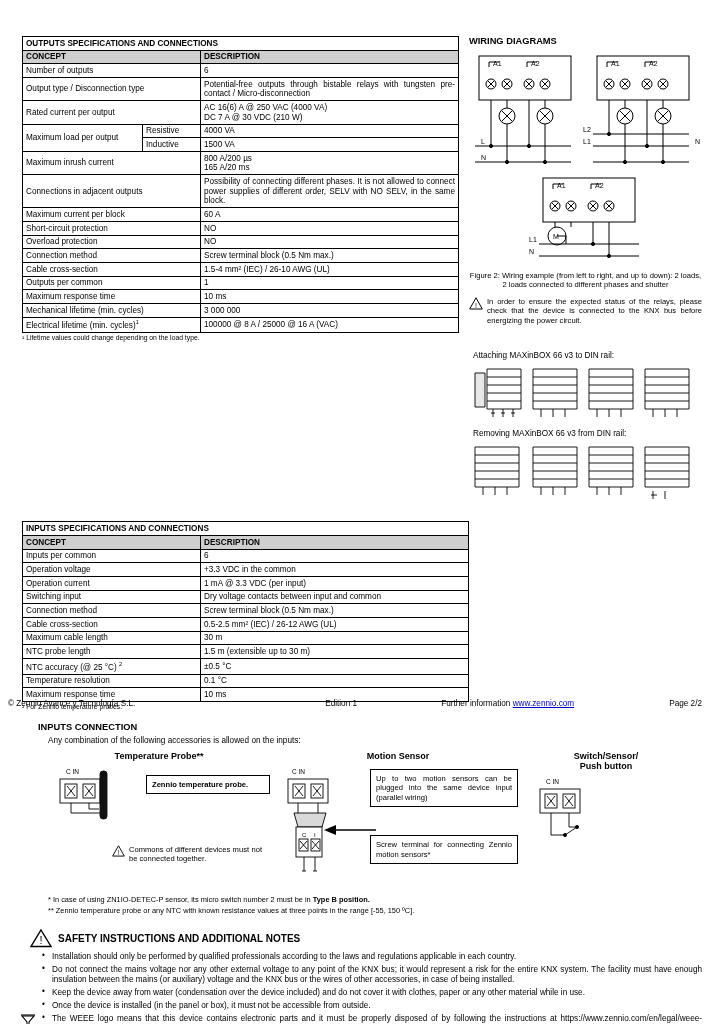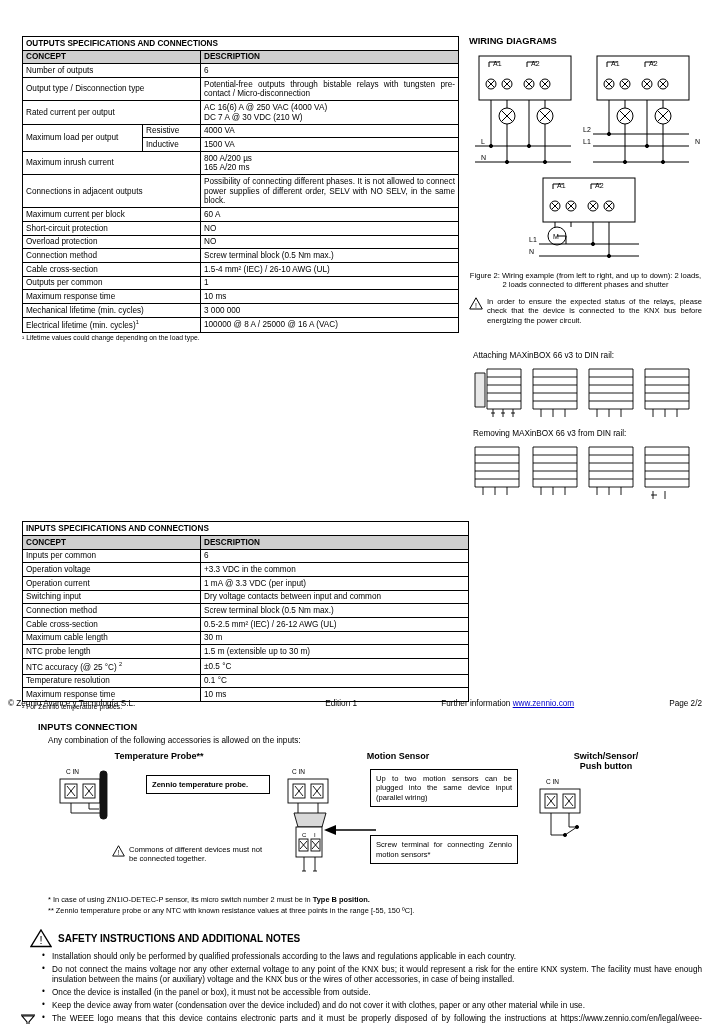--- a/index.html
+++ b/index.html
@@ -481,22 +481,22 @@
     <svg width="22" height="19" viewBox="0 0 22 19">
       <path d="M11 1 L21 17.5 L1 17.5 Z" fill="none" stroke="#000" stroke-width="1.4"></path>
       <text x="11" y="15" font-size="11" text-anchor="middle" font-family="Liberation Sans, sans-serif">!</text>
     </svg>
     <span class="t">SAFETY INSTRUCTIONS AND ADDITIONAL NOTES</span>
   </div>
 
   <ul class="safety">
     <li>Installation should only be performed by qualified professionals according to the laws and regulations applicable in each country.</li>
     <li>Do not connect the mains voltage nor any other external voltage to any point of the KNX bus; it would represent a risk for the entire KNX system. The facility must have enough insulation between the mains (or auxiliary) voltage and the KNX bus or the wires of other accessories, in case of being installed.</li>
+    <li>Keep the device away from water (condensation over the device included) and do not cover it with clothes, paper or any other material while in use.</li>
     <li>Once the device is installed (in the panel or box), it must not be accessible from outside.</li>
-    <li>Keep the device away from water (condensation over the device included) and do not cover it with clothes, paper or any other material while in use.</li>
     <li style="position:relative;">
       <svg class="weee" width="16" height="20" viewBox="0 0 16 20" style="left:-22px;top:0;">
         <g stroke="#000" fill="none" stroke-width="1.1">
           <path d="M2 2 h12 l-5 6 v4 l5 6 h-12 l5 -6 v-4 z"></path>
           <path d="M1 1 h14"></path>
           <path d="M1 19 h14"></path>
         </g>
       </svg>
       <span>The WEEE logo means that this device contains electronic parts and it must be properly disposed of by following the instructions at https://www.zennio.com/en/legal/weee-regulation.</span>
     </li>

